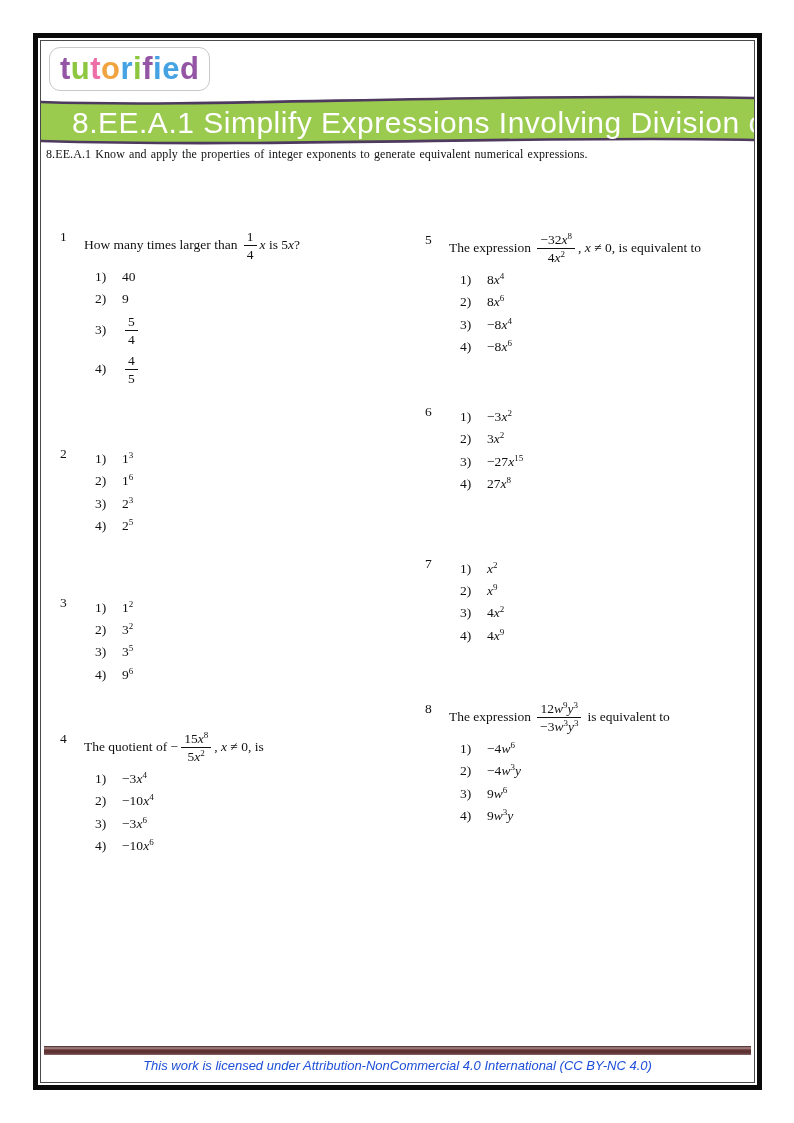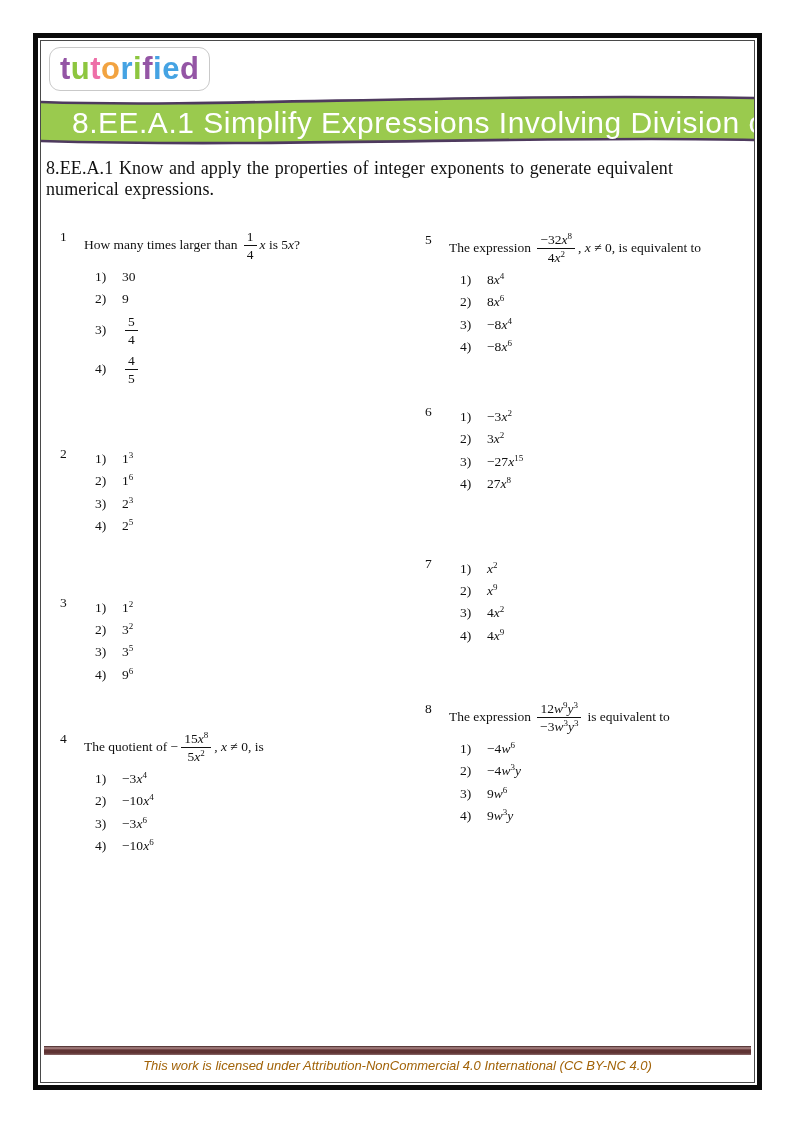--- a/index.html
+++ b/index.html
@@ -24,21 +24,21 @@
 
   
   .banner{position:absolute;left:0;right:0;top:50px;height:60px;}
   .banner svg{position:absolute;inset:0;width:100%;height:100%;}
   .banner-title{position:absolute;left:31px;top:53%;transform:translateY(-50%);
                 width:calc(100% - 31px);white-space:nowrap;overflow:hidden;
                 font-family:"Liberation Sans",sans-serif;font-size:30px;color:#fff;
                 letter-spacing:0.5px;}
 
   
-  .standard{position:absolute;left:5px;top:117px;width:700px;font-size:18px;
+  .standard{position:absolute;left:5px;top:106px;width:700px;font-size:12px;
             letter-spacing:0.1px;word-spacing:1px;}
 
   
   .questions{position:absolute;left:0;top:187px;right:0;display:flex;}
   .col{display:flex;flex-direction:column;}
   #col-left{margin-left:19px;width:331px;}
   #col-right{margin-left:34px;width:324px;}
   .q{display:flex;font-size:13.5px;line-height:1.35;}
   .qnum{width:24px;flex:none;}
   .qbody{flex:1;}
@@ -62,21 +62,21 @@
   #col-right .q:nth-child(2){margin-bottom:62px;}
   #col-right .q:nth-child(3){margin-bottom:55px;}
 
   
   .footer{position:absolute;left:0;right:0;bottom:0;height:36px;}
   .footer-bar{position:absolute;left:3px;right:3px;top:0;height:9px;
               background:linear-gradient(180deg,#3c1f1f 0%,#b18c8c 22%,var(--bar-maroon) 45%,
                           var(--bar-maroon) 78%,#8d6b6b 100%);}
   .footer-text{position:absolute;left:0;right:0;top:12px;text-align:center;
                font-family:"Liberation Sans",sans-serif;font-style:italic;font-size:13px;
-               color:#a16207;}
+               color:#1d4ed8;}
 </style>
 </head>
 <body>
 
 <div class="canvas">
   <div class="page">
     <div class="page-inner">
 
       <div class="logo-box">
         <span id="logo-letters"><span style="color: rgb(148, 85, 165);">t</span><span style="color: rgb(141, 198, 63);">u</span><span style="color: rgb(238, 111, 168);">t</span><span style="color: rgb(242, 163, 65);">o</span><span style="color: rgb(69, 163, 227);">r</span><span style="color: rgb(141, 198, 63);">i</span><span style="color: rgb(148, 85, 165);">f</span><span style="color: rgb(69, 163, 227);">i</span><span style="color: rgb(69, 163, 227);">e</span><span style="color: rgb(148, 85, 165);">d</span></span>
@@ -98,21 +98,21 @@
             <div class="q">
               <div class="qnum">1</div>
               <div class="qbody">
                 <div class="qstem">How many times larger than <span class="frac">
                     <span class="num">1</span>
                     <span class="den">4</span>
                   </span><i>x</i> is 5<i>x</i>?</div>
                 <div class="opts">
                   <div class="opt">
                     <span class="optlabel">1)</span>
-                    <span class="optval">30</span>
+                    <span class="optval">40</span>
                   </div>
                   <div class="opt">
                     <span class="optlabel">2)</span>
                     <span class="optval">9</span>
                   </div>
                   <div class="opt">
                     <span class="optlabel">3)</span>
                     <span class="optval"><span class="frac">
                         <span class="num">5</span>
                         <span class="den">4</span>

